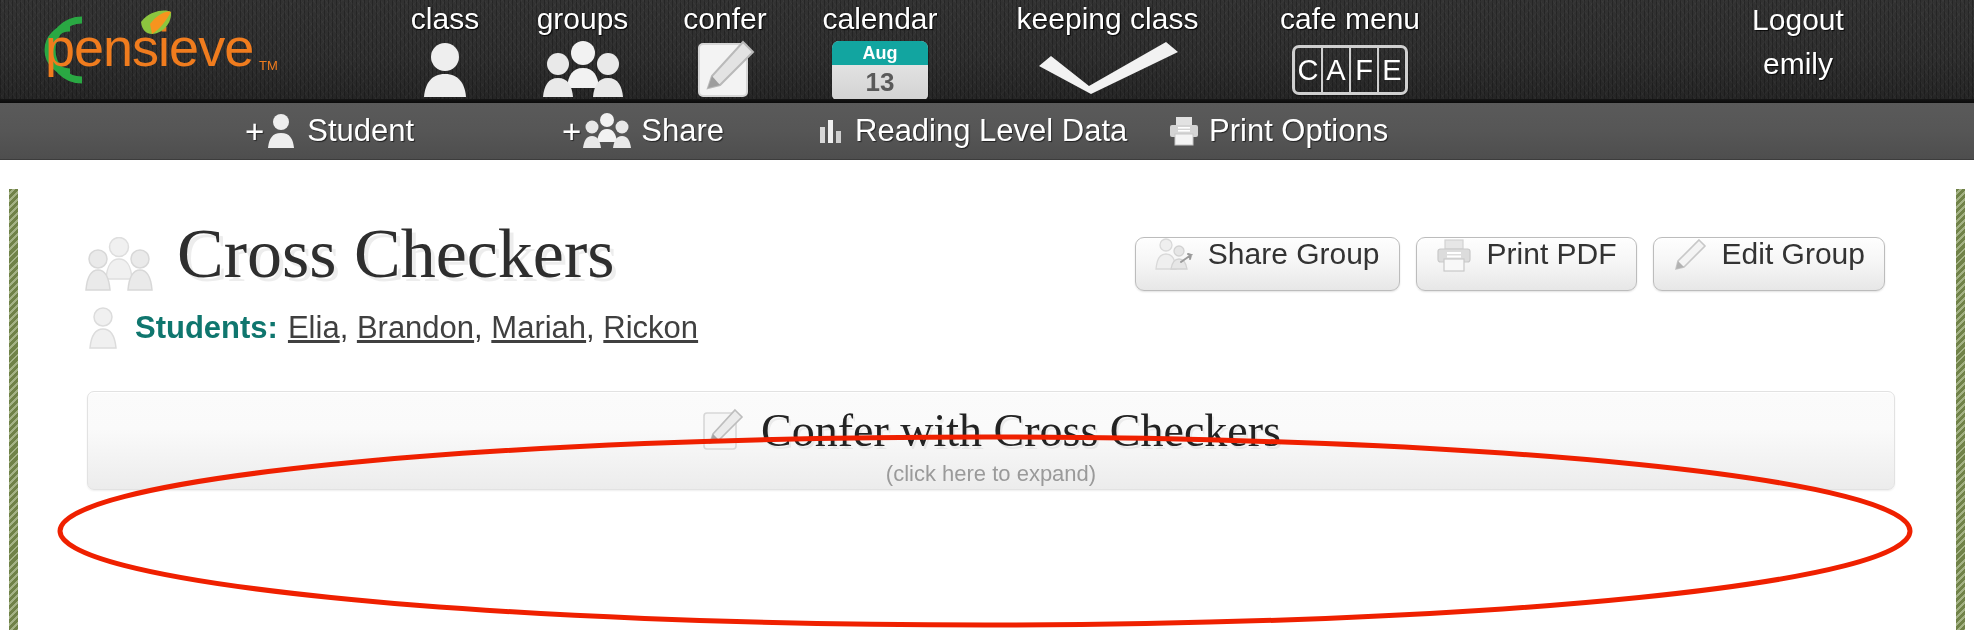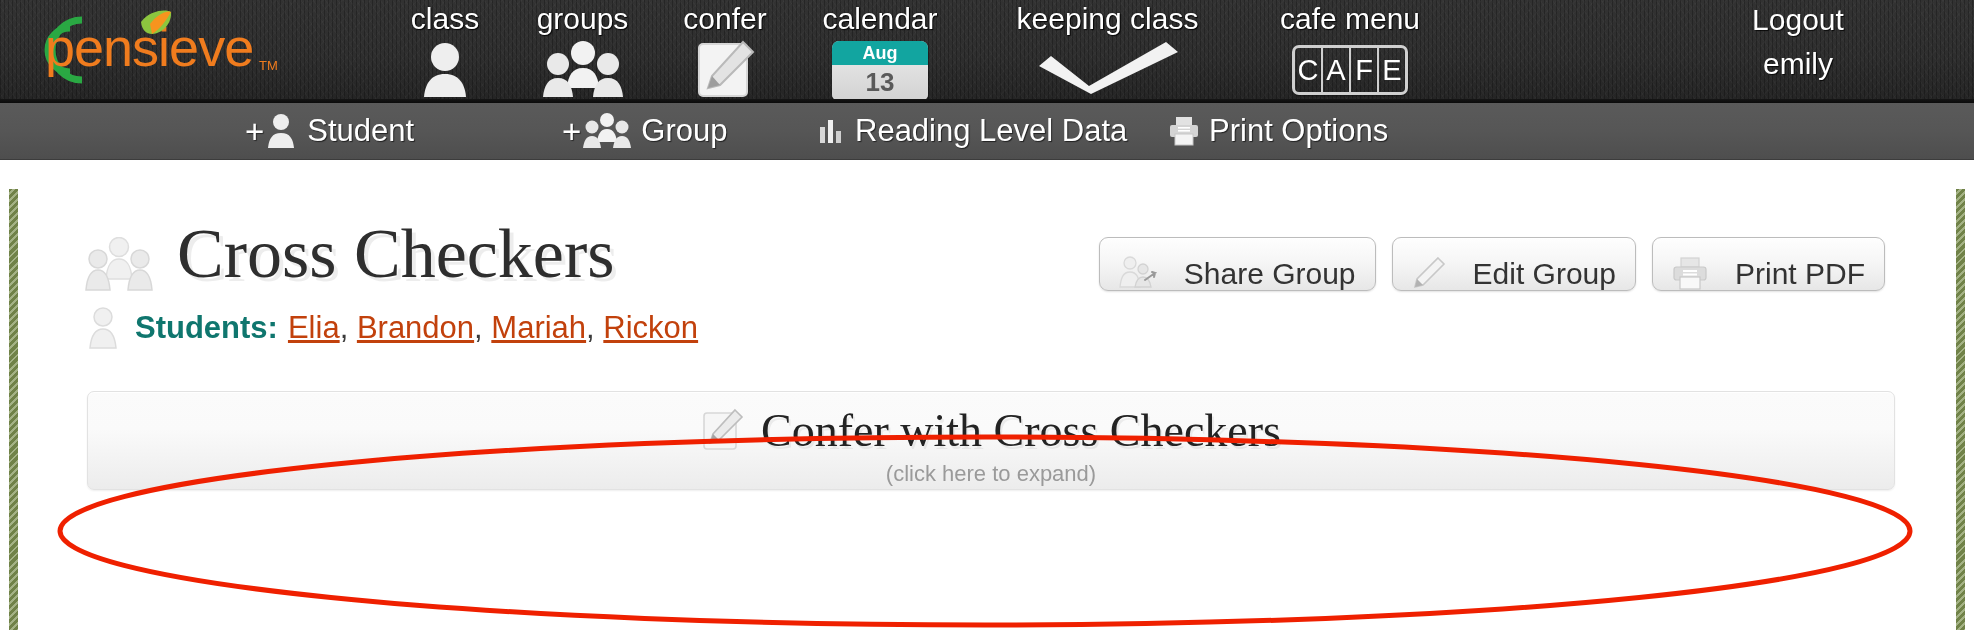--- a/index.html
+++ b/index.html
@@ -257,22 +257,22 @@
   
   .actions {
     position: absolute;
     right: 80px;
     top: 48px;
     display: flex;
     gap: 16px;
   }
   .btn {
     display: flex;
-    align-items: flex-end;
-    gap: 27px;
+    align-items: flex-start;
+    gap: 15px;
     height: 52px;
     padding: 0 19px;
     border: 1px solid #bcbcbc;
     border-radius: 9px;
     background: linear-gradient(180deg, #fefefe 0%, #f6f6f6 45%, #e7e7e7 100%);
     box-shadow: 0 1px 2px rgba(0,0,0,0.12), inset 0 1px 0 #ffffff;
     cursor: pointer;
     user-select: none;
   }
   .btn-label {
@@ -297,21 +297,21 @@
     color: #0f766e;
     margin-left: 13px;
   }
   .students-list {
     font-size: 31px;
     line-height: 36px;
     color: #3b3b3b;
     margin-left: 10px;
   }
   .students-list a {
-    color: #c2410c;
+    color: #404040;
     text-decoration: underline;
     cursor: pointer;
   }
 
   
   .confer {
     position: absolute;
     left: 78px;
     top: 202px;
     width: 1806px;
@@ -452,21 +452,21 @@
     <div class="sub-item" style="left:562px;">
       <span class="sub-plus">+</span>
       <svg class="sub-ico" width="50" height="36" viewBox="0 0 50 36">
         <circle cx="25" cy="7" r="7" fill="#f2f2f2"></circle>
         <path d="M25 16 C18 16 16 22 15 29 L35 29 C34 22 32 16 25 16 Z" fill="#f2f2f2"></path>
         <circle cx="10" cy="14" r="6.5" fill="#e8e8e8"></circle>
         <path d="M10 23 C4 23 2 28 1 35 L19 35 C18 28 16 23 10 23 Z" fill="#e8e8e8"></path>
         <circle cx="40" cy="14" r="6.5" fill="#e8e8e8"></circle>
         <path d="M40 23 C34 23 32 28 31 35 L49 35 C48 28 46 23 40 23 Z" fill="#e8e8e8"></path>
       </svg>
-      <span class="sub-label">Group</span>
+      <span class="sub-label">Share</span>
     </div>
 
     <div class="sub-item" style="left:818px;">
       <svg class="sub-ico" width="28" height="28" viewBox="0 0 28 28">
         <rect x="2" y="10" width="5" height="16" fill="#d8d8d8"></rect>
         <rect x="10" y="3" width="5" height="23" fill="#efefef"></rect>
         <rect x="18" y="14" width="5" height="12" fill="#d0d0d0"></rect>
       </svg>
       <span class="sub-label">Reading Level Data</span>
     </div>
@@ -508,36 +508,36 @@
               <circle cx="11" cy="7" r="6" fill="#efefef" stroke="#d9d9d9" stroke-width="1.3"></circle>
               <path d="M11 16 C4 16 2 22 1 31 L21 31 C20 22 18 16 11 16 Z" fill="#efefef" stroke="#d9d9d9" stroke-width="1.3"></path>
               <circle cx="24" cy="13" r="5" fill="#e6e6e6" stroke="#d2d2d2" stroke-width="1.3"></circle>
               <path d="M24 21 C19 21 17 25 16 31 L32 31 C31 25 29 21 24 21 Z" fill="#e6e6e6" stroke="#d2d2d2" stroke-width="1.3"></path>
               <path d="M26 24 L36 17 L33 16 M36 17 L35 21" fill="none" stroke="#9a9a9a" stroke-width="2" stroke-linecap="round"></path>
             </svg>
             <span class="btn-label">Share Group</span>
           </div>
 
           <div class="btn">
-            <svg width="34" height="34" viewBox="0 0 34 34">
-              <path d="M26 2 L32 8 L11 29 L3 31 L5 23 Z" fill="#f4f4f4" stroke="#c8c8c8" stroke-width="1.6"></path>
-              <path d="M5 23 L11 29 L3 31 Z" fill="#b2b2b2"></path>
-            </svg>
-            <span class="btn-label">Edit Group</span>
-          </div>
-
-          <div class="btn">
             <svg width="36" height="34" viewBox="0 0 36 34">
               <rect x="9" y="2" width="18" height="9" fill="#e6e6e6" stroke="#d3d3d3" stroke-width="1.2"></rect>
               <rect x="2" y="11" width="32" height="13" rx="2.5" fill="#dcdcdc" stroke="#c9c9c9" stroke-width="1.2"></rect>
               <rect x="8" y="21" width="20" height="12" fill="#f8f8f8" stroke="#c9c9c9" stroke-width="1.2"></rect>
               <rect x="11" y="14" width="14" height="2" fill="#ffffff"></rect>
               <rect x="11" y="17.5" width="14" height="2" fill="#ffffff"></rect>
             </svg>
             <span class="btn-label">Print PDF</span>
+          </div>
+
+          <div class="btn">
+            <svg width="34" height="34" viewBox="0 0 34 34">
+              <path d="M26 2 L32 8 L11 29 L3 31 L5 23 Z" fill="#f4f4f4" stroke="#c8c8c8" stroke-width="1.6"></path>
+              <path d="M5 23 L11 29 L3 31 Z" fill="#b2b2b2"></path>
+            </svg>
+            <span class="btn-label">Edit Group</span>
           </div>
 
         </div>
       </div>
 
       <div class="students">
         <svg width="38" height="42" viewBox="0 0 38 42">
           <circle cx="19" cy="10" r="9" fill="#f0f0f0" stroke="#dcdcdc" stroke-width="1.5"></circle>
           <path d="M19 22 C10 22 7 30 6 41 L32 41 C31 30 28 22 19 22 Z" fill="#f0f0f0" stroke="#dcdcdc" stroke-width="1.5"></path>
         </svg>

